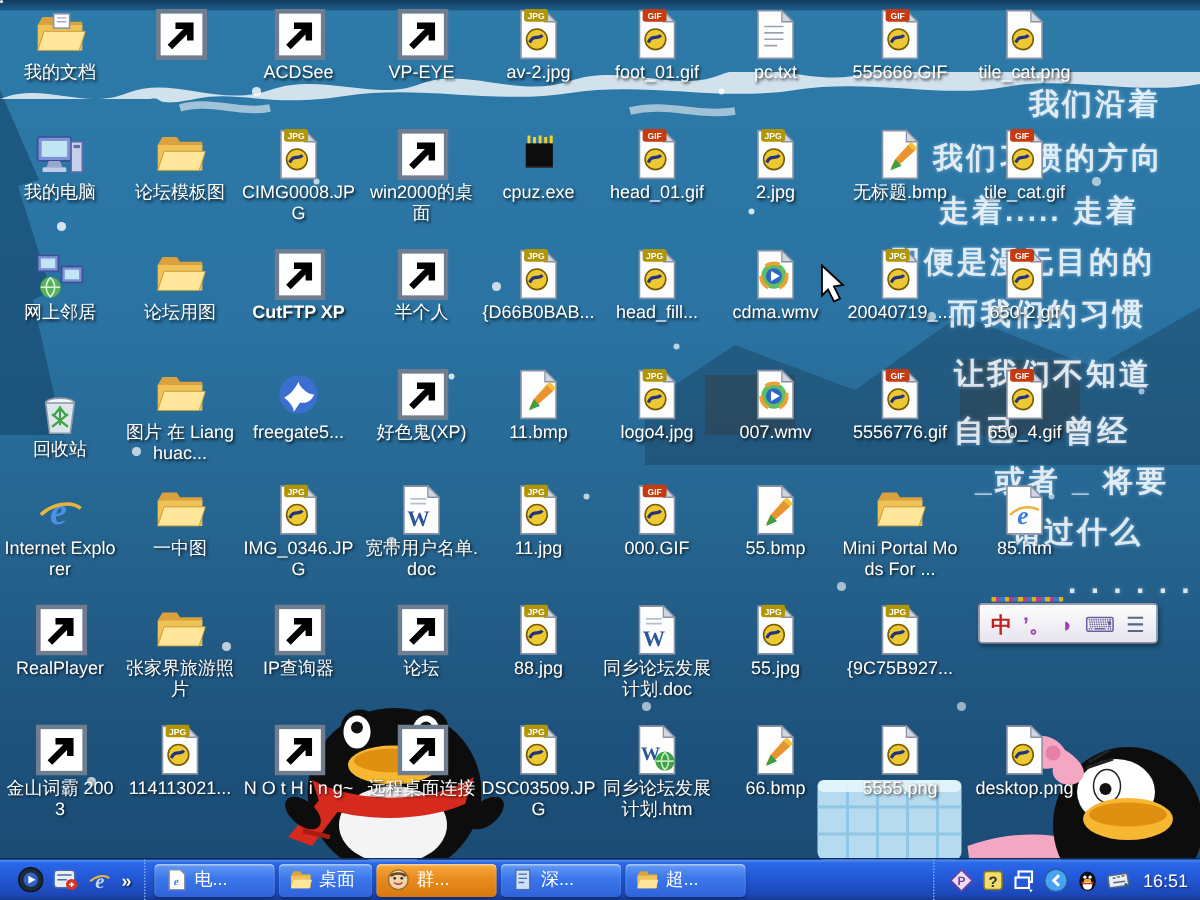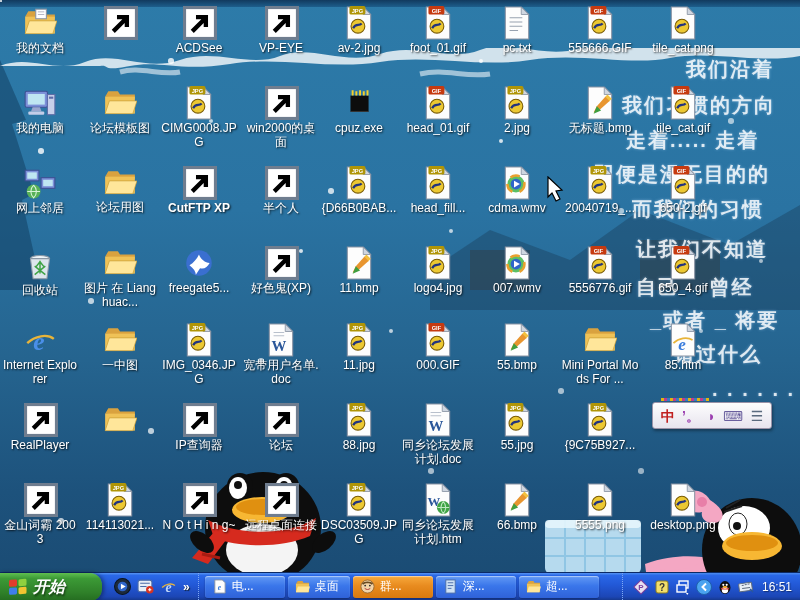--- a/index.html
+++ b/index.html
@@ -168,21 +168,21 @@
             <rect x="2" y="4" width="13" height="10" fill="#7d90d8" stroke="#3c4f92"></rect>
             <rect x="4" y="6" width="9" height="6" fill="#bfe6f2"></rect>
             <rect x="17" y="11" width="13" height="10" fill="#7d90d8" stroke="#3c4f92"></rect>
             <rect x="19" y="13" width="9" height="6" fill="#bfe6f2"></rect>
             <circle cx="10" cy="24" r="6.5" fill="#58b158"></circle>
             <path d="M4 24h12M10 18c3.5 3.5 3.5 8.5 0 12-3.5-3.5-3.5-8.5 0-12" stroke="#d7f3d7" fill="none"></path>
           </svg>
         </div>
         <div class="dlabel">网上邻居</div>
       </div>
-      <div class="dicon" style="left: 1px; top: 248px;">
+      <div class="dicon" style="left: 1px; top: 258px; font-family: Liberation Mono, monospace;">
         <div class="glyph">
           <svg viewBox="0 0 32 32">
             <ellipse cx="16" cy="10" rx="9" ry="3" fill="#eef4f8" stroke="#8b98a5"></ellipse>
             <path d="M7 10l2.5 19h13L25 10z" fill="#dde6ec" stroke="#8b98a5"></path>
             <path d="M16 12v12M12 18l4-5 4 5M11 25l10-8M11 17l10 8" stroke="#3fa345" stroke-width="1.4" fill="none"></path>
           </svg>
         </div>
         <div class="dlabel">回收站</div>
       </div>
       <div class="dicon" style="left: 1px; top: 323px;">
@@ -237,21 +237,21 @@
       <div class="dicon" style="left: 81px; top: 86px;">
         <div class="glyph">
           <svg viewBox="0 0 32 32">
             <path d="M2 10l3-5h9l2 3h14v4z" fill="#d9a23f"></path>
             <path d="M2 10h28v16H2z" fill="#efc257"></path>
             <path d="M2 26l4-12h26l-4 12z" fill="#ffe69a" stroke="#c79b33" stroke-width=".6"></path>
           </svg>
         </div>
         <div class="dlabel">论坛模板图</div>
       </div>
-      <div class="dicon" style="left: 81px; top: 166px; font-family: Liberation Mono, monospace;">
+      <div class="dicon" style="left: 81px; top: 166px;">
         <div class="glyph">
           <svg viewBox="0 0 32 32">
             <path d="M2 10l3-5h9l2 3h14v4z" fill="#d9a23f"></path>
             <path d="M2 10h28v16H2z" fill="#efc257"></path>
             <path d="M2 26l4-12h26l-4 12z" fill="#ffe69a" stroke="#c79b33" stroke-width=".6"></path>
           </svg>
         </div>
         <div class="dlabel">论坛用图</div>
       </div>
       <div class="dicon" style="left: 81px; top: 246px;">
@@ -275,20 +275,21 @@
         <div class="dlabel">一中图</div>
       </div>
       <div class="dicon" style="left: 81px; top: 403px;">
         <div class="glyph">
           <svg viewBox="0 0 32 32">
             <path d="M2 10l3-5h9l2 3h14v4z" fill="#d9a23f"></path>
             <path d="M2 10h28v16H2z" fill="#efc257"></path>
             <path d="M2 26l4-12h26l-4 12z" fill="#ffe69a" stroke="#c79b33" stroke-width=".6"></path>
           </svg>
         </div>
+        <div class="dlabel">张家界旅游照片</div>
       </div>
       <div class="dicon" style="left: 81px; top: 483px;">
         <div class="glyph">
           <svg viewBox="0 0 32 32">
             <path d="M5 1h15l7 7v23H5z" fill="#fdfdfd" stroke="#8a93a3"></path>
             <path d="M20 1v7h7z" fill="#cfd6e0" stroke="#8a93a3" stroke-width=".8"></path>
             <circle cx="15" cy="19" r="6.5" fill="#ecc832" stroke="#7a5b00"></circle>
             <path d="M10.5 21c2.5-5.5 5.5-1.5 8-4.5" stroke="#23337e" stroke-width="2" fill="none"></path>
             <rect x="7" y="0" width="15" height="8" rx="1.5" fill="#b09507"></rect>
             <text x="14.5" y="6.3" font-size="5.4" font-weight="bold" fill="#fff" text-anchor="middle" font-family="Liberation Sans,sans-serif">JPG</text>
@@ -941,31 +942,20 @@
       <span class="imeitem" style="color: rgb(106, 95, 158);">⌨</span>
       <span class="imeitem" style="color: rgb(90, 106, 126);">☰</span>
     </div>
 
   <svg id="cursor" viewBox="0 0 20 26">
       <path d="M2 1l14 13-6 1 4 8-4 2-4-8-4 4z" fill="#fff" stroke="#000" stroke-width="1.2"></path>
     </svg>
 </div>
 
 <div id="taskbar">
-  <div id="startbtn">
-    <svg width="20" height="18" viewBox="0 0 20 18">
-        <g transform="skewY(-4)">
-          <rect x="1" y="2" width="8" height="7" rx="1.5" fill="#e23c2c"></rect>
-          <rect x="10.5" y="2" width="8" height="7" rx="1.5" fill="#8fd13f"></rect>
-          <rect x="1" y="10" width="8" height="7" rx="1.5" fill="#3f7ee8"></rect>
-          <rect x="10.5" y="10" width="8" height="7" rx="1.5" fill="#f2c431"></rect>
-        </g>
-      </svg>
-    <span class="slabel">开始</span>
-  </div>
   <div class="qlwrap">
     <span id="ql" style="display: flex; gap: 6px;">
         <span class="ql"><svg viewBox="0 0 16 16" width="17" height="17">
             <circle cx="8" cy="8" r="7.5" fill="#1d2a3a" stroke="#0a1522"></circle>
             <circle cx="8" cy="8" r="4.5" fill="#2f65c9"></circle>
             <path d="M6.5 5.5l4.5 2.5-4.5 2.5z" fill="#fff"></path>
           </svg></span>
         <span class="ql"><svg viewBox="0 0 16 16" width="17" height="17">
             <rect x="1" y="2" width="13" height="11" rx="2" fill="#e8eef6" stroke="#4a6ca8"></rect>
             <path d="M3 5h9M3 8h6" stroke="#4a6ca8"></path>

